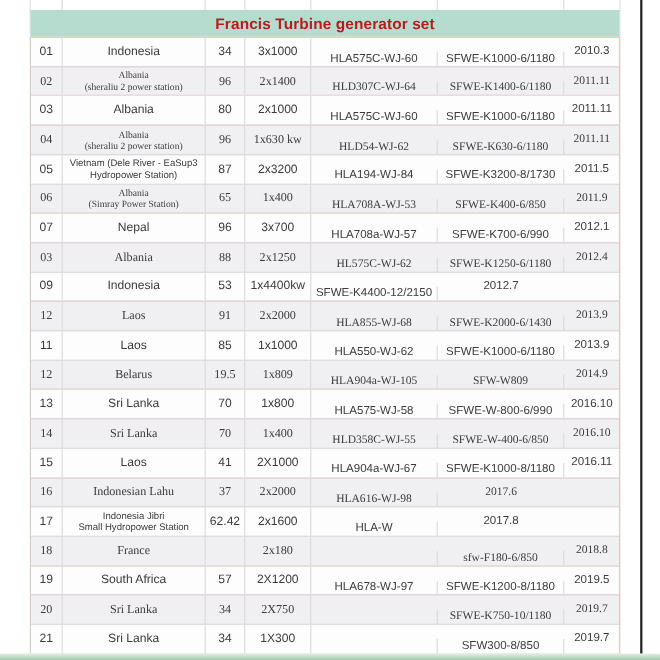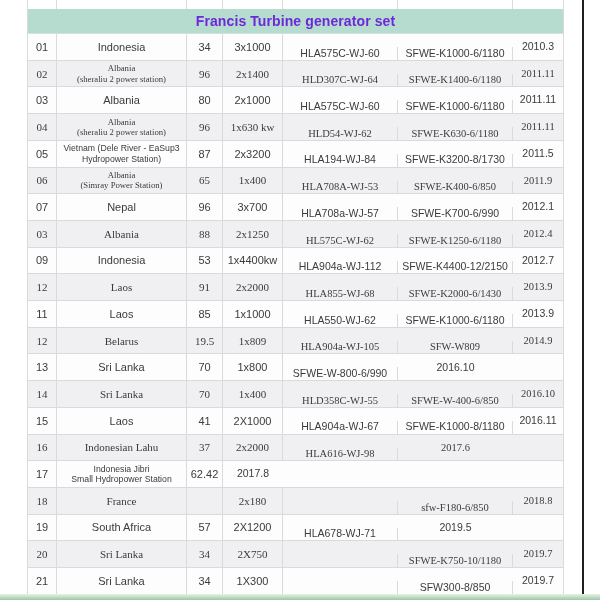--- a/index.html
+++ b/index.html
@@ -33,21 +33,21 @@
   .sliver{height:9px;background:#fff;}
   .sliver .cell{border-right:1px solid var(--border);}
   .sliver .cell:last-child{border-right:none;}
   .title-bar{
     height:25px;
     background:var(--accent-green);
     display:flex;align-items:center;justify-content:center;
     border-bottom:1px solid #cfe4da;
   }
   .title-bar span{
-    font-size:14px;font-weight:bold;color:#6d28d9;letter-spacing:.1px;
+    font-size:14px;font-weight:bold;color:#b91c1c;letter-spacing:.1px;
   }
   .tbody{background:#c2410c;}
   .row{
     height:26.71px;
     background:var(--row-white);
     border-bottom:1px solid var(--border);
   }
   .row.alt{background:var(--row-alt);font-family:Liberation Serif, serif;}
   .row .cell{
     border-right:1px solid var(--border);
@@ -186,21 +186,20 @@
         <div class="cell col-generator-model">SFWE-K1250-6/1180</div>
         <div class="cell col-date">2012.4</div>
       </div>
       <div class="row grid-row">
         <div class="cell col-no">09</div>
         <div class="cell col-location">
           <div>Indonesia</div>
         </div>
         <div class="cell col-head">53</div>
         <div class="cell col-units">1x4400kw</div>
-        <div class="cell col-turbine-model">HLA904a-WJ-112</div>
         <div class="cell col-generator-model">SFWE-K4400-12/2150</div>
         <div class="cell col-date">2012.7</div>
       </div>
       <div class="row grid-row alt">
         <div class="cell col-no">12</div>
         <div class="cell col-location">
           <div>Laos</div>
         </div>
         <div class="cell col-head">91</div>
         <div class="cell col-units">2x2000</div>
@@ -230,20 +229,21 @@
         <div class="cell col-generator-model">SFW-W809</div>
         <div class="cell col-date">2014.9</div>
       </div>
       <div class="row grid-row">
         <div class="cell col-no">13</div>
         <div class="cell col-location">
           <div>Sri Lanka</div>
         </div>
         <div class="cell col-head">70</div>
         <div class="cell col-units">1x800</div>
+        <div class="cell col-turbine-model">HLA575-WJ-58</div>
         <div class="cell col-generator-model">SFWE-W-800-6/990</div>
         <div class="cell col-date">2016.10</div>
       </div>
       <div class="row grid-row alt">
         <div class="cell col-no">14</div>
         <div class="cell col-location">
           <div>Sri Lanka</div>
         </div>
         <div class="cell col-head">70</div>
         <div class="cell col-units">1x400</div>
@@ -272,41 +272,44 @@
         <div class="cell col-turbine-model">HLA616-WJ-98</div>
         <div class="cell col-date">2017.6</div>
       </div>
       <div class="row grid-row">
         <div class="cell col-no">17</div>
         <div class="cell col-location two-line">
           <div>Indonesia Jibri</div>
           <div>Small Hydropower Station</div>
         </div>
         <div class="cell col-head">62.42</div>
+        <div class="cell col-units">2x1600</div>
+        <div class="cell col-turbine-model">HLA-W</div>
         <div class="cell col-date">2017.8</div>
       </div>
       <div class="row grid-row alt">
         <div class="cell col-no">18</div>
         <div class="cell col-location">
           <div>France</div>
         </div>
         <div class="cell col-head"></div>
         <div class="cell col-units">2x180</div>
         <div class="cell col-turbine-model"></div>
         <div class="cell col-generator-model">sfw-F180-6/850</div>
         <div class="cell col-date">2018.8</div>
       </div>
       <div class="row grid-row">
         <div class="cell col-no">19</div>
         <div class="cell col-location">
           <div>South Africa</div>
         </div>
         <div class="cell col-head">57</div>
         <div class="cell col-units">2X1200</div>
-        <div class="cell col-turbine-model">HLA678-WJ-71</div>
+        <div class="cell col-turbine-model">HLA678-WJ-97</div>
+        <div class="cell col-generator-model">SFWE-K1200-8/1180</div>
         <div class="cell col-date">2019.5</div>
       </div>
       <div class="row grid-row alt">
         <div class="cell col-no">20</div>
         <div class="cell col-location">
           <div>Sri Lanka</div>
         </div>
         <div class="cell col-head">34</div>
         <div class="cell col-units">2X750</div>
         <div class="cell col-turbine-model"></div>

